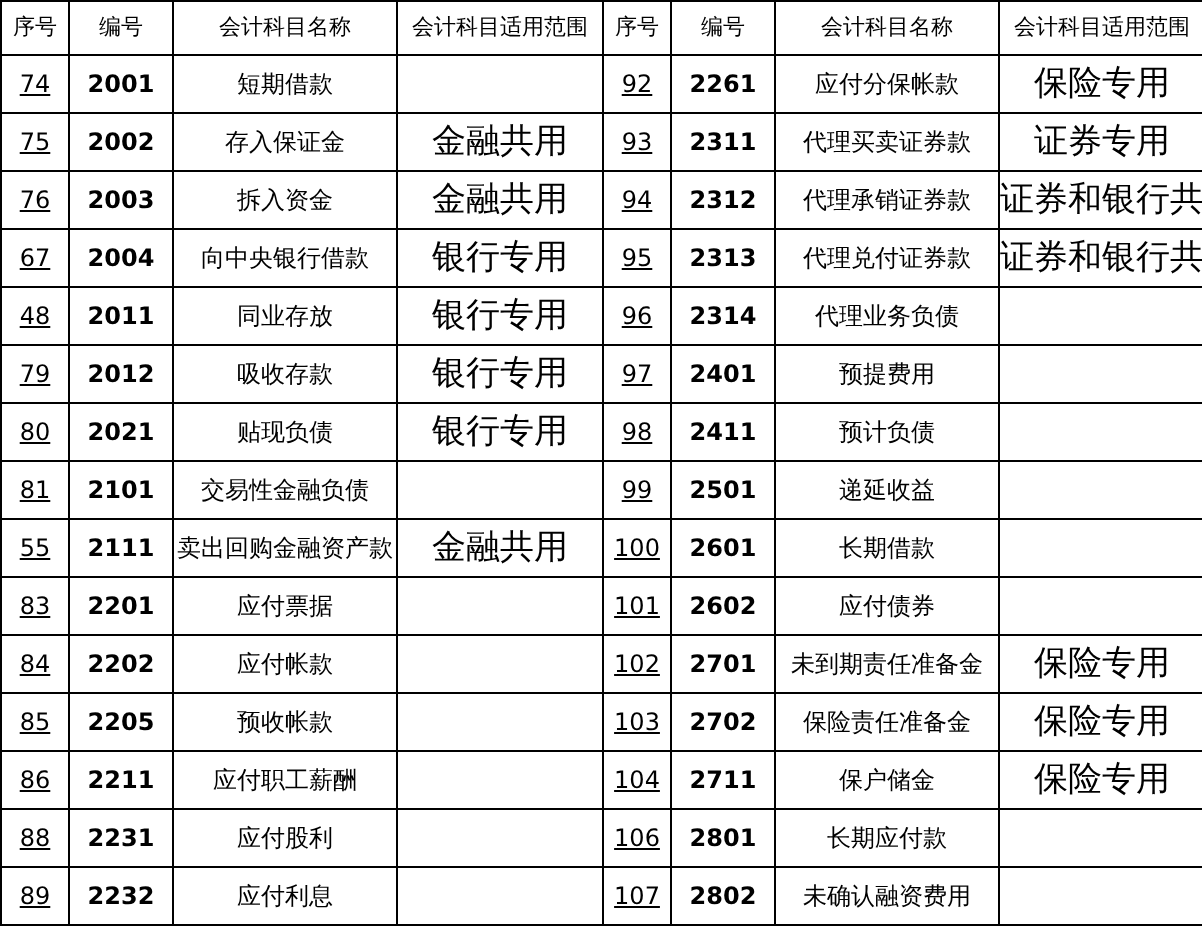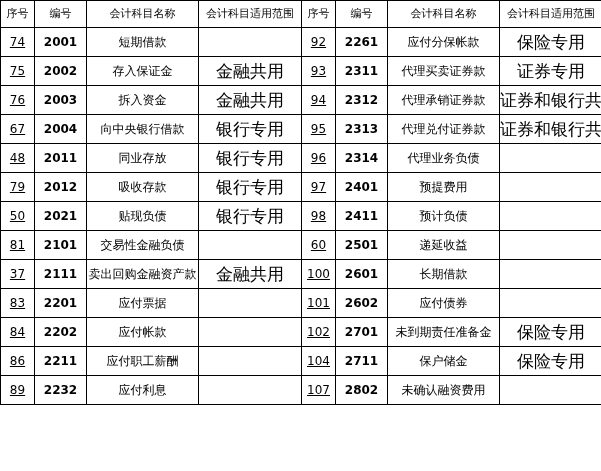--- a/index.html
+++ b/index.html
@@ -148,41 +148,41 @@
           <td class="seq-cell">79</td>
           <td class="code-cell">2012</td>
           <td class="name-cell">吸收存款</td>
           <td class="scope-cell">银行专用</td>
           <td class="seq-cell">97</td>
           <td class="code-cell">2401</td>
           <td class="name-cell">预提费用</td>
           <td class="scope-cell"></td>
         </tr>
         <tr>
-          <td class="seq-cell">50</td>
+          <td class="seq-cell">80</td>
           <td class="code-cell">2021</td>
           <td class="name-cell">贴现负债</td>
           <td class="scope-cell">银行专用</td>
           <td class="seq-cell">98</td>
           <td class="code-cell">2411</td>
           <td class="name-cell">预计负债</td>
           <td class="scope-cell"></td>
         </tr>
         <tr>
           <td class="seq-cell">81</td>
           <td class="code-cell">2101</td>
           <td class="name-cell">交易性金融负债</td>
           <td class="scope-cell"></td>
-          <td class="seq-cell">60</td>
+          <td class="seq-cell">99</td>
           <td class="code-cell">2501</td>
           <td class="name-cell">递延收益</td>
           <td class="scope-cell"></td>
         </tr>
         <tr>
-          <td class="seq-cell">37</td>
+          <td class="seq-cell">55</td>
           <td class="code-cell">2111</td>
           <td class="name-cell">卖出回购金融资产款</td>
           <td class="scope-cell">金融共用</td>
           <td class="seq-cell">100</td>
           <td class="code-cell">2601</td>
           <td class="name-cell">长期借款</td>
           <td class="scope-cell"></td>
         </tr>
         <tr>
           <td class="seq-cell">83</td>
@@ -198,28 +198,48 @@
           <td class="seq-cell">84</td>
           <td class="code-cell">2202</td>
           <td class="name-cell">应付帐款</td>
           <td class="scope-cell"></td>
           <td class="seq-cell">102</td>
           <td class="code-cell">2701</td>
           <td class="name-cell">未到期责任准备金</td>
           <td class="scope-cell">保险专用</td>
         </tr>
         <tr>
+          <td class="seq-cell">85</td>
+          <td class="code-cell">2205</td>
+          <td class="name-cell">预收帐款</td>
+          <td class="scope-cell"></td>
+          <td class="seq-cell">103</td>
+          <td class="code-cell">2702</td>
+          <td class="name-cell">保险责任准备金</td>
+          <td class="scope-cell">保险专用</td>
+        </tr>
+        <tr>
           <td class="seq-cell">86</td>
           <td class="code-cell">2211</td>
           <td class="name-cell">应付职工薪酬</td>
           <td class="scope-cell"></td>
           <td class="seq-cell">104</td>
           <td class="code-cell">2711</td>
           <td class="name-cell">保户储金</td>
           <td class="scope-cell">保险专用</td>
+        </tr>
+        <tr>
+          <td class="seq-cell">88</td>
+          <td class="code-cell">2231</td>
+          <td class="name-cell">应付股利</td>
+          <td class="scope-cell"></td>
+          <td class="seq-cell">106</td>
+          <td class="code-cell">2801</td>
+          <td class="name-cell">长期应付款</td>
+          <td class="scope-cell"></td>
         </tr>
         <tr>
           <td class="seq-cell">89</td>
           <td class="code-cell">2232</td>
           <td class="name-cell">应付利息</td>
           <td class="scope-cell"></td>
           <td class="seq-cell">107</td>
           <td class="code-cell">2802</td>
           <td class="name-cell">未确认融资费用</td>
           <td class="scope-cell"></td>

